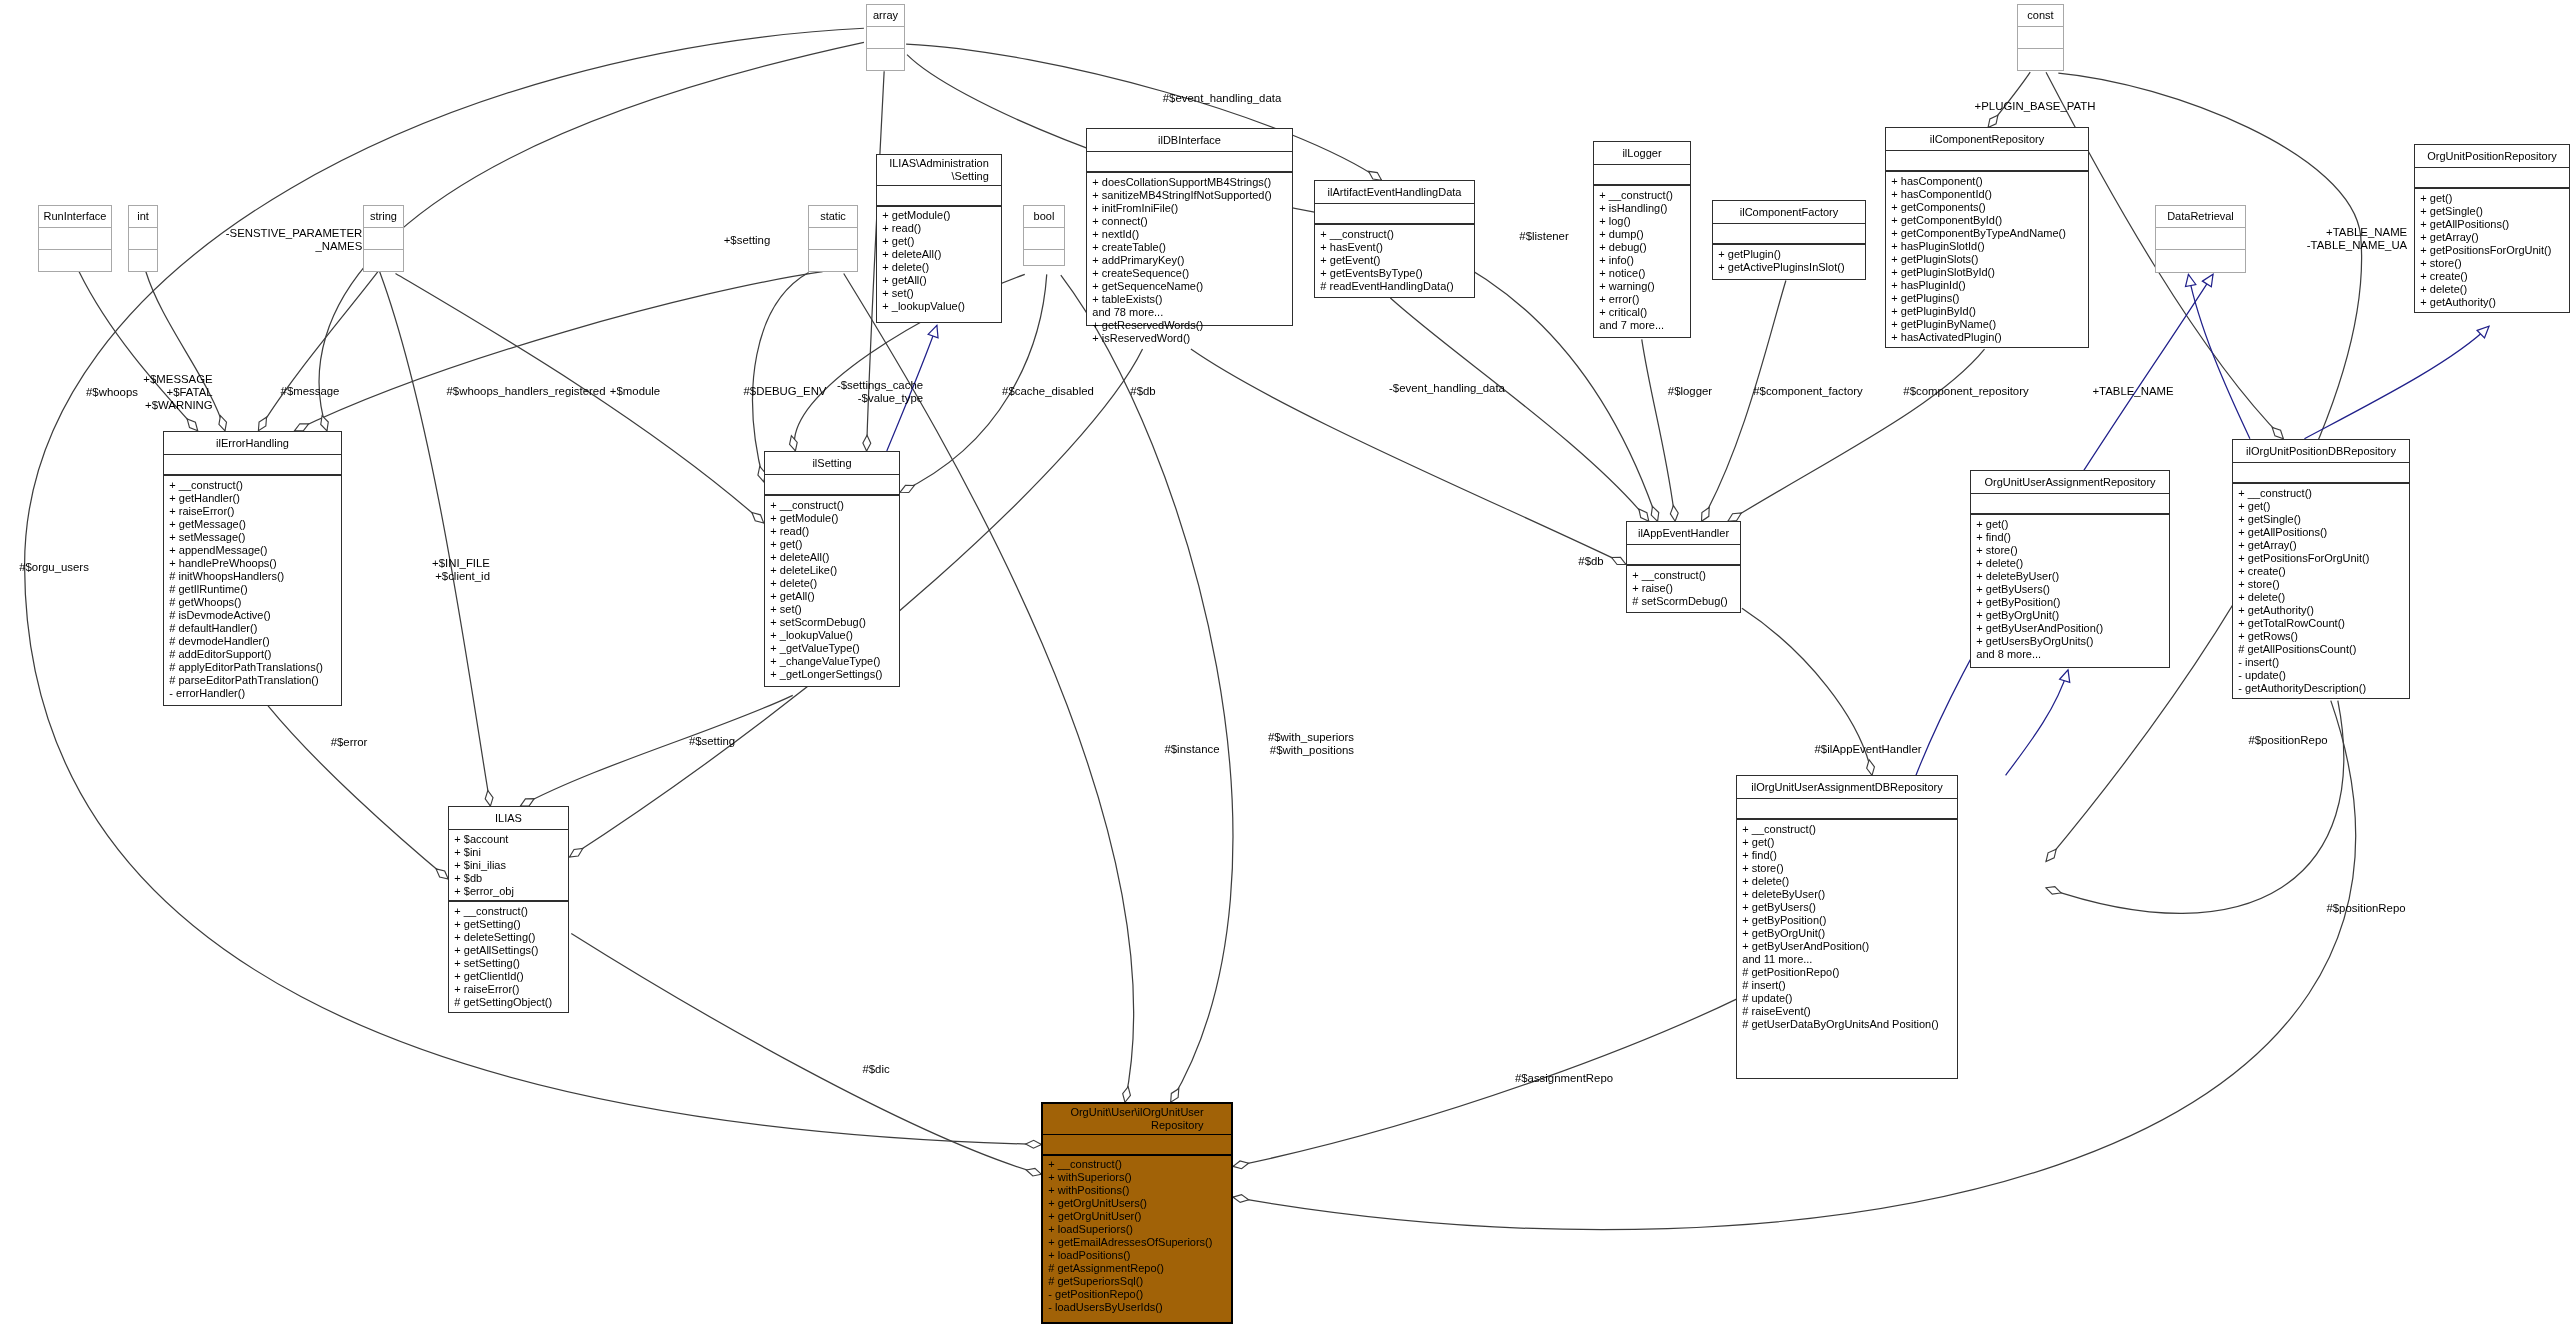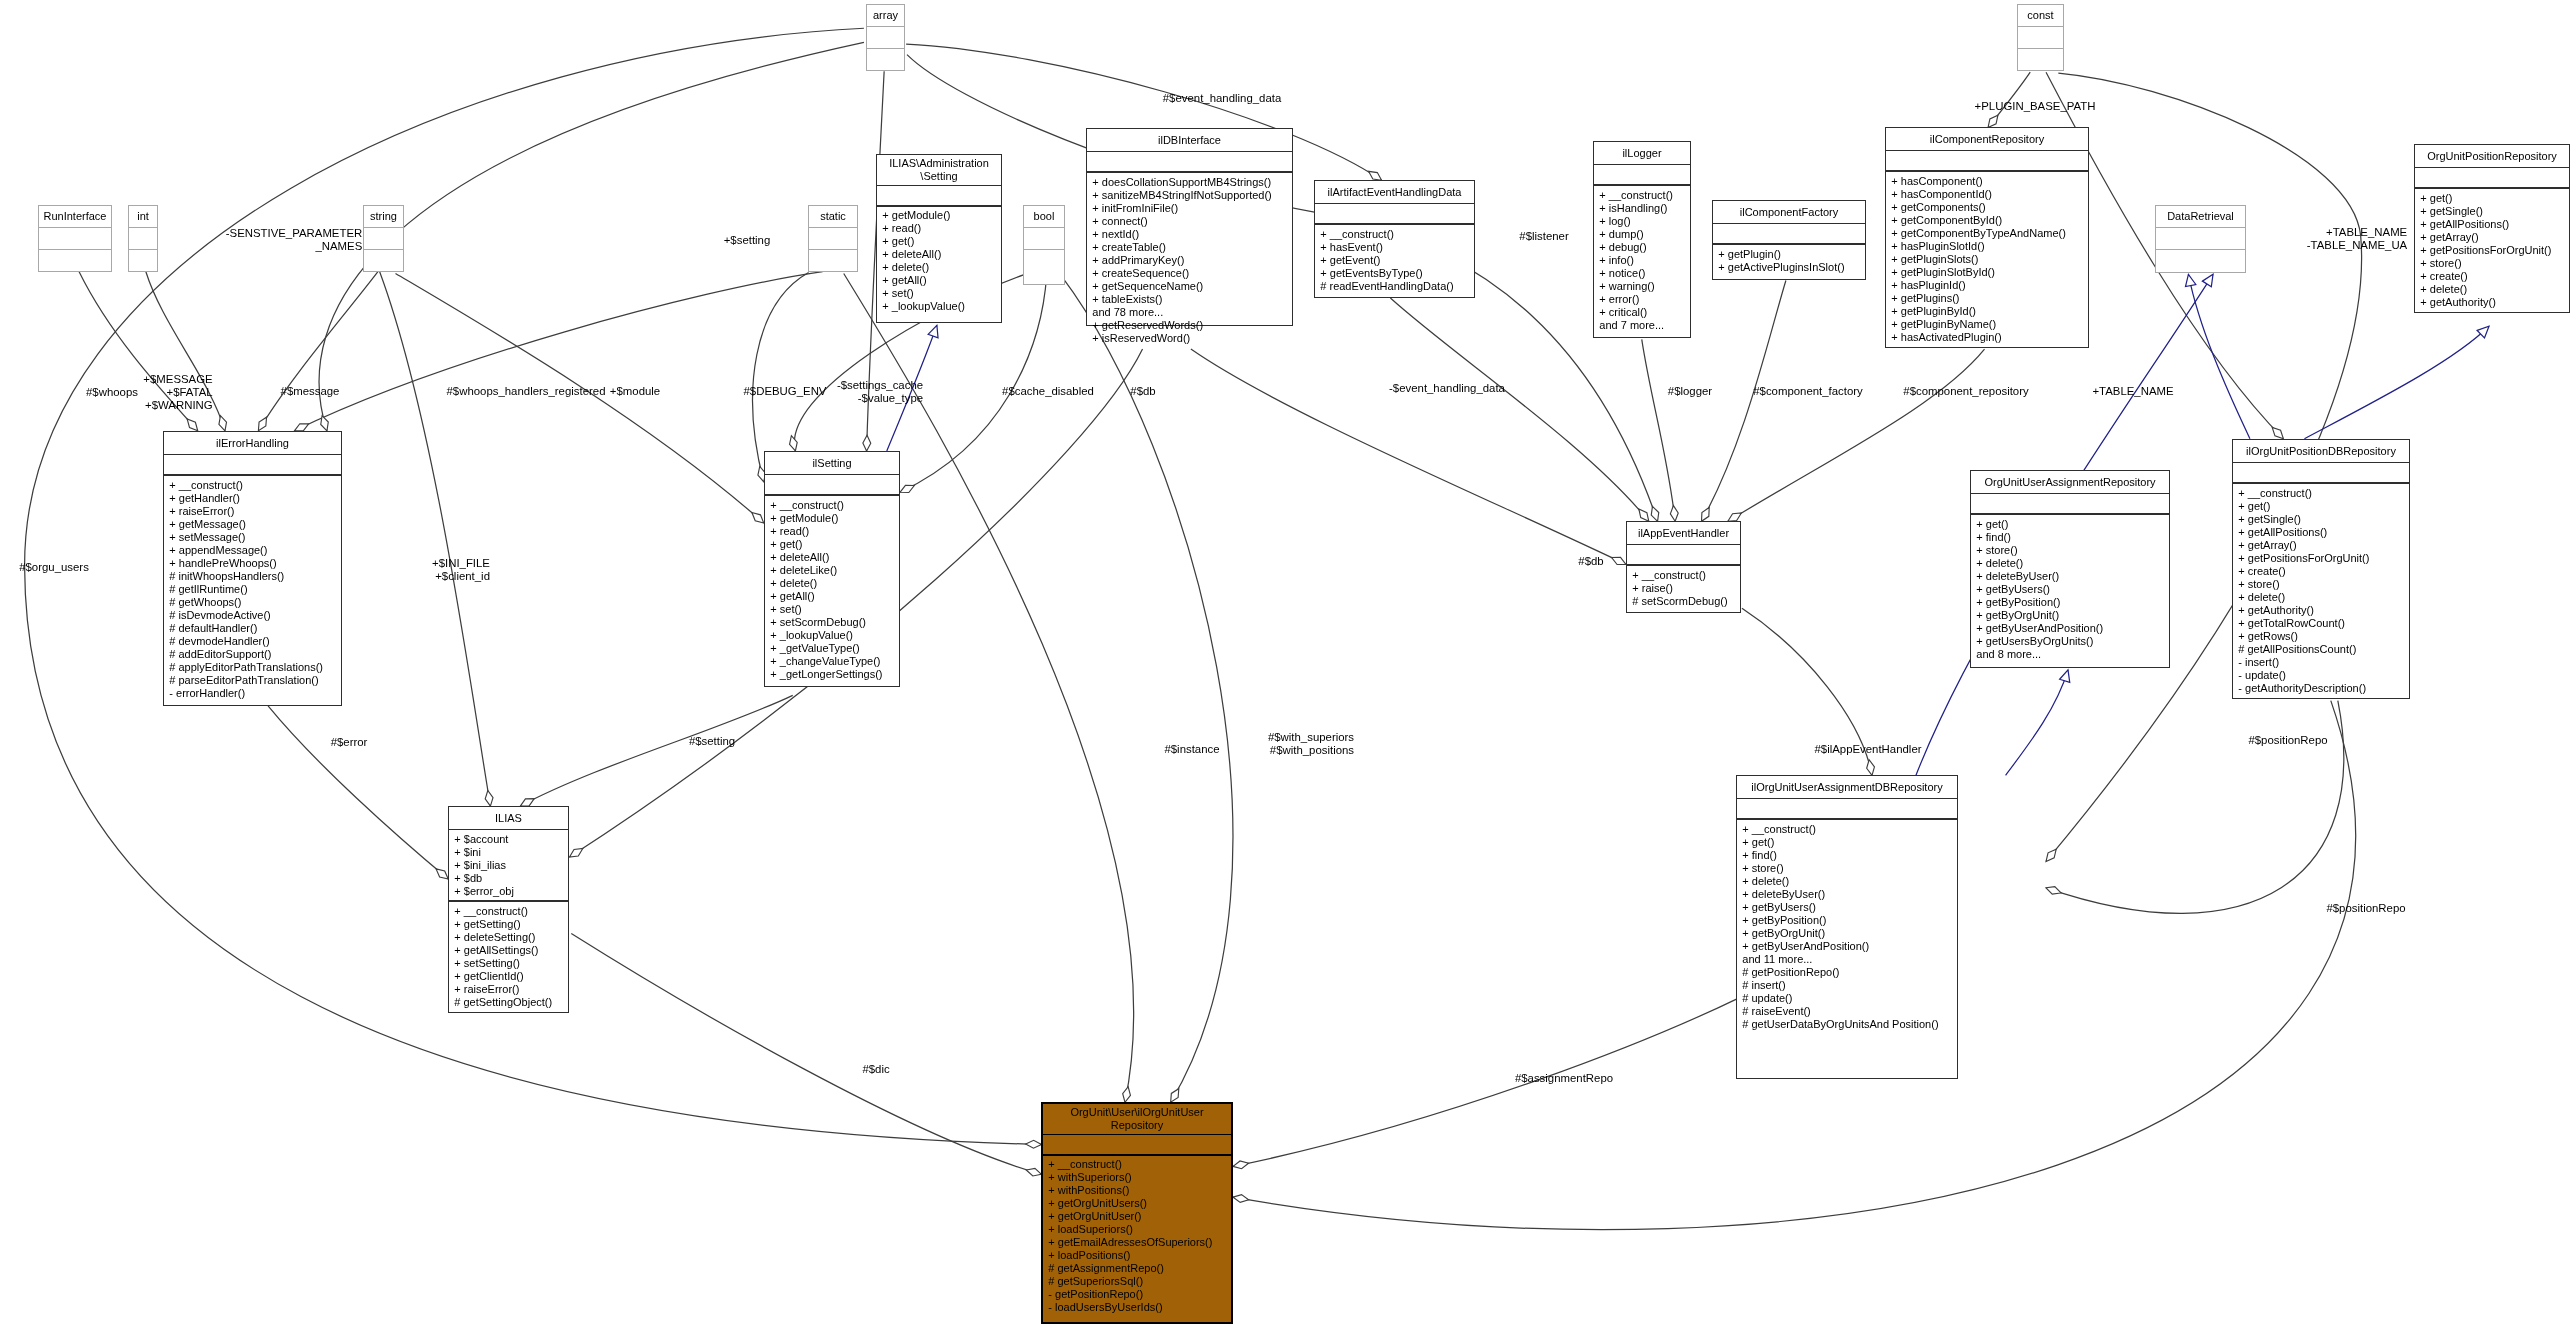--- a/index.html
+++ b/index.html
@@ -2,21 +2,21 @@
 <html style="font-size:14px"><head>
 <meta charset="utf-8">
 <style>
   html,body{margin:0;padding:0;background:#fff}
   body{width:2576px;height:1330px;position:relative;overflow:hidden;
        font-family:"Liberation Sans",sans-serif;color:#000}
   #edges{position:absolute;left:0;top:0;z-index:0}
   .uml{position:absolute;background:#fff;border:1.3px solid #2e2e2e;box-sizing:border-box;
        z-index:2;font-size:11px;line-height:13px}
   .uml .t{min-height:23px;display:flex;align-items:center;justify-content:center;
-          text-align:center;border-bottom:1.3px solid #2e2e2e;white-space:pre-line;
+          text-align:right;border-bottom:1.3px solid #2e2e2e;white-space:pre-line;
           padding:1.8px 3.5px;box-sizing:border-box}
   .uml .attrs{min-height:21px;border-bottom:2.2px solid #2e2e2e;padding:2.6px 0;box-sizing:border-box}
   .uml .methods{padding:2.6px 0}
   .mline{padding:0 5.3px}
   
   .tbox{border:1.1px solid #a8a8a8}
   .tbox .t{border-bottom:1.1px solid #a8a8a8;min-height:22px}
   .tbox .s1{height:21px;border-bottom:1.1px solid #a8a8a8}
   .tbox .s2{height:21px}
   
@@ -104,21 +104,21 @@
 <div class="uml tbox" style="left:363px;top:205px;width:41px;height:67px">
   <div class="t">string</div>
   <div class="s1"></div>
   <div class="s2"></div>
 </div>
 <div class="uml tbox" style="left:808px;top:205px;width:50px;height:67px">
   <div class="t">static</div>
   <div class="s1"></div>
   <div class="s2"></div>
 </div>
-<div class="uml tbox" style="left:1023px;top:205px;width:42px;height:80px">
+<div class="uml tbox" style="left:1023px;top:205px;width:42px;height:61px">
   <div class="t">bool</div>
   <div class="s1"></div>
   <div class="s2"></div>
 </div>
 <div class="uml tbox" style="left:2155px;top:205px;width:91px;height:68px">
   <div class="t">DataRetrieval</div>
   <div class="s1"></div>
   <div class="s2"></div>
 </div>
 

